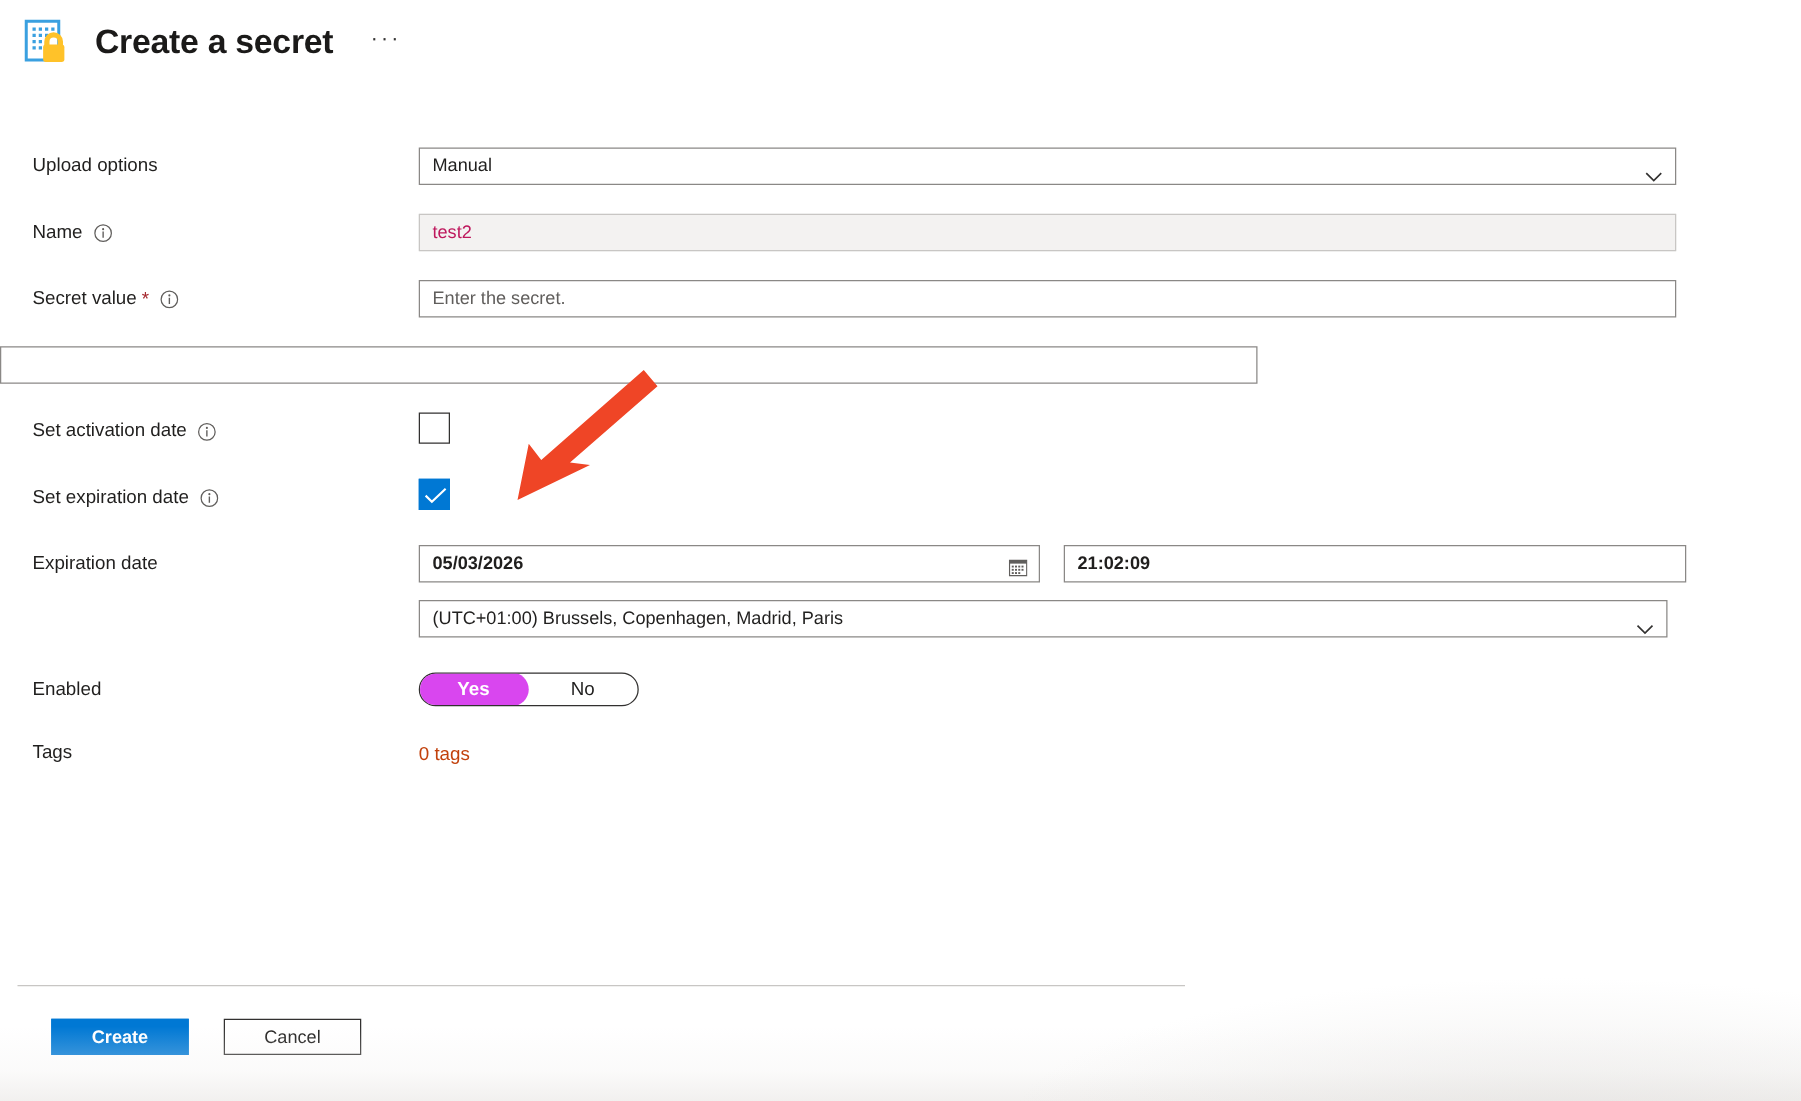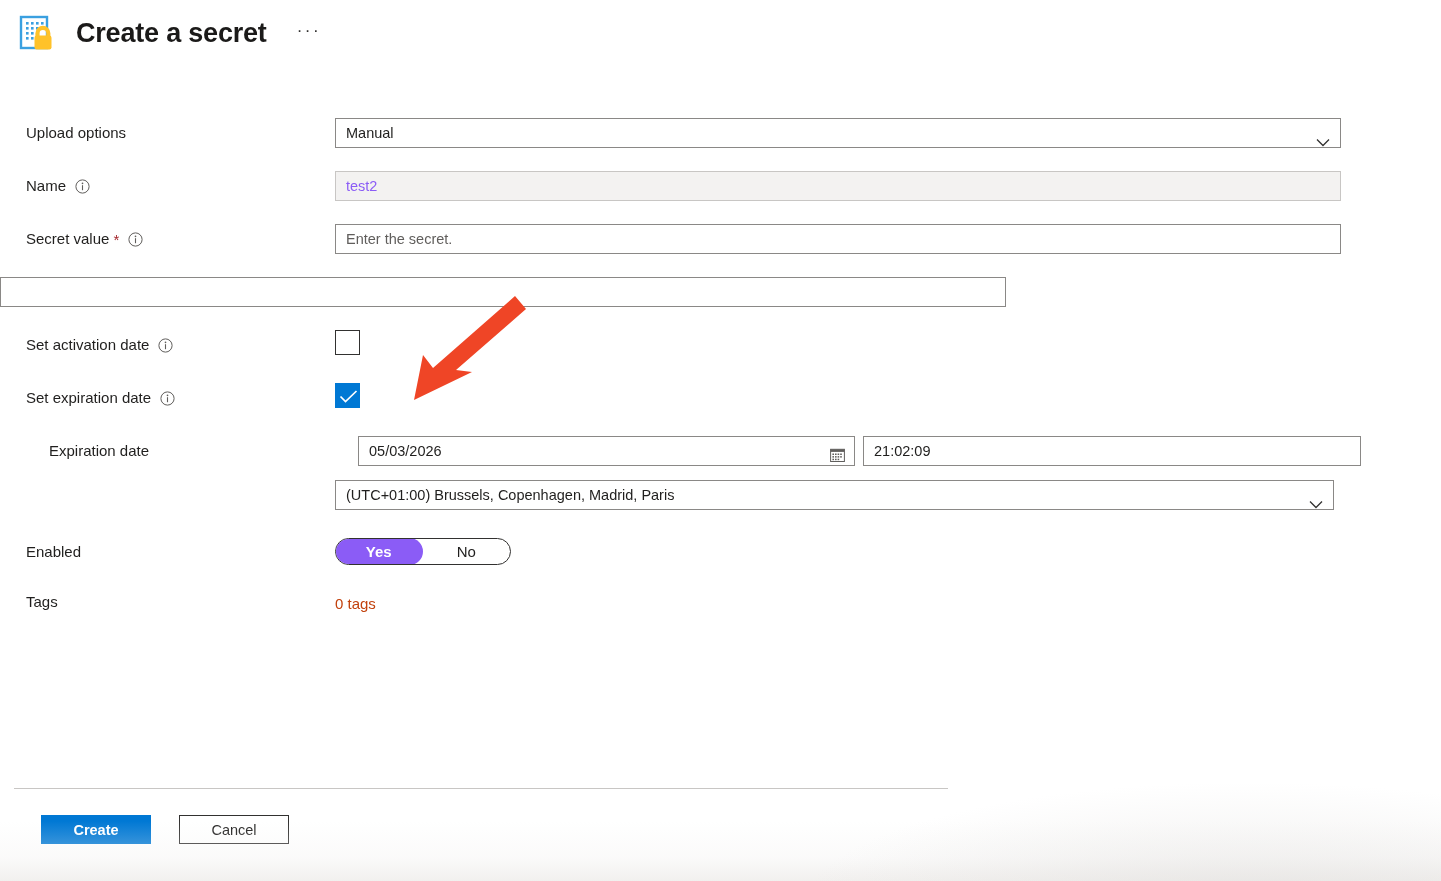--- a/index.html
+++ b/index.html
@@ -108,21 +108,21 @@
     display: flex;
     align-items: center;
     position: relative;
   }
   .azfield.disabled {
     background: #f3f2f1;
     border-color: #c8c6c4;
     color: #a19f9d;
   }
   .azfield .ph { color: #605e5c; }
-  .azfield .ph-dim { color: #8b5cf6; text-align: center; }
+  .azfield .ph-dim { color: #be185d; text-align: center; }
   .chev {
     position: absolute;
     right: 10px;
     top: 50%;
     transform: translateY(-50%);
     width: 14px;
     height: 9px;
   }
   .cal {
     position: absolute;
@@ -167,21 +167,21 @@
   }
   .toggle .opt {
     flex: 1 1 50%;
     display: flex;
     align-items: center;
     justify-content: center;
     font-size: 15px;
     color: #201f1e;
   }
   .toggle .opt.on {
-    background: #8b5cf6;
+    background: #d946ef;
     color: #ffffff;
     border-radius: 14px;
     font-weight: 600;
     margin: -1px 0 -1px -1px;
     height: 27px;
   }
 
   .taglink {
     color: #c2410c;
     font-size: 15px;
@@ -380,25 +380,25 @@
     </div>
     <div class="control">
       <span class="cbox checked">
         <svg width="19" height="15" viewBox="0 0 19 15">
             <path d="M1.5 7.5l5 5L17.5 2" fill="none" stroke="#ffffff" stroke-width="1.7"></path>
           </svg>
       </span>
     </div>
   </div>
 
-  <div class="row" style="height:44px;margin-left:23px;">
+  <div class="row" style="height:44px;">
     <div class="label" style="height:30px;">
       <span>Expiration date</span>
     </div>
-    <div class="control" style="display:flex; gap:8px;">
+    <div class="control" style="display:flex; gap:19px;font-weight:bold;">
       <div class="azfield" style="width:497px;">
         <span>05/03/2026</span>
         <span class="cal">
           <svg width="15" height="15" viewBox="0 0 15 15">
             <rect x="0.6" y="1.8" width="13.8" height="12.2" fill="none" stroke="#605e5c" stroke-width="1"></rect>
             <rect x="0.6" y="1.8" width="13.8" height="2.6" fill="#605e5c"></rect>
             <g fill="#605e5c">
               <rect x="2.4" y="6" width="1.6" height="1.5"></rect>
                 <rect x="5" y="6" width="1.6" height="1.5"></rect>
               <rect x="7.6" y="6" width="1.6" height="1.5"></rect>

